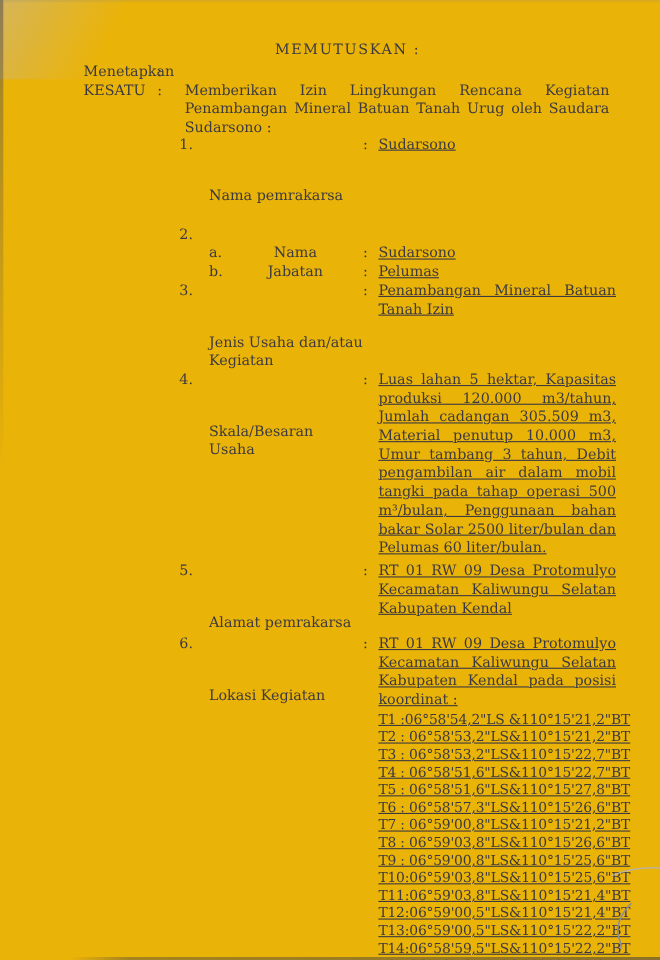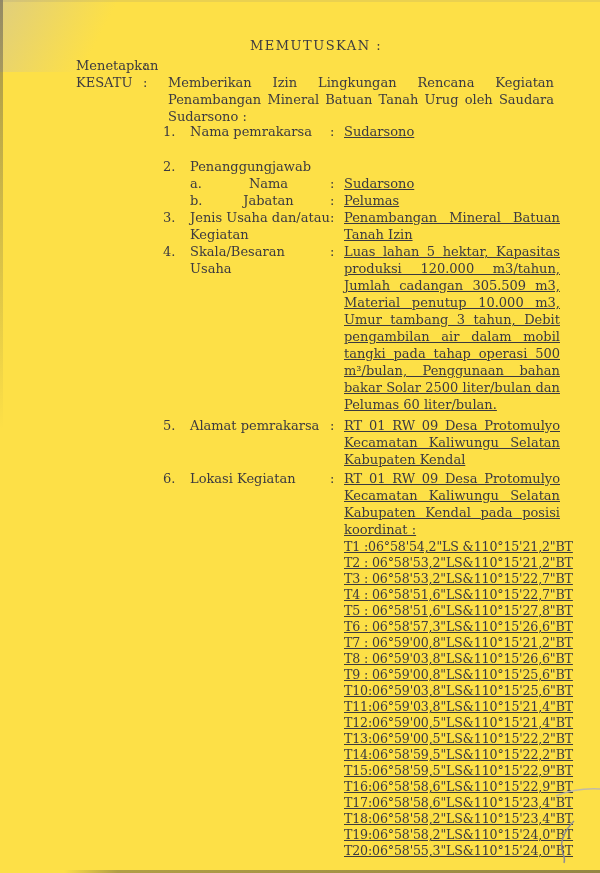--- a/index.html
+++ b/index.html
@@ -3,21 +3,21 @@
 <meta charset="utf-8">
 <style>
   * { margin: 0; padding: 0; box-sizing: border-box; }
   html, body { width: 600px; }
   body { background: #ffffff; }
 
   .page {
     position: relative;
     width: 600px;
     height: 873px;
-    background: #fde047;
+    background: #eab308;
     overflow: hidden;
     font-family: "DejaVu Serif", "Liberation Serif", serif;
     font-size: 13px;
     line-height: 17px;
     color: #3c3a40;
   }
 
   
   .corner-shade {
     position: absolute; top: 0; left: 0; width: 160px; height: 72px;
@@ -51,21 +51,21 @@
   .row-menetapkan { position: absolute; top: 57px; left: 60px; width: 498px; }
   .row-kesatu     { position: absolute; top: 74px; left: 60px; width: 498px; }
   .term       { position: absolute; left: 16px; top: 0; white-space: nowrap; }
   .term-colon { position: absolute; left: 83px; top: 0; }
   .kesatu-body { margin-left: 108px; width: 386px; text-align: justify; }
 
   
   .items { position: absolute; top: 123px; left: 163px; width: 397px; }
   .item { display: flex; align-items: flex-start; }
   .item .no   { width: 27px; flex: none; }
-  .item .lbl  { width: 140px; flex: none; }
+  .item .lbl  { width: 140px; flex: none; margin-top: 47px; }
   .item .col  { width: 14px; flex: none; }
   .item .val  { flex: 1; min-width: 0; text-align: justify; text-decoration: underline; }
   .item-1 { margin-bottom: 18px; }
   .item-5 { margin-top: 4px; }
   .item-6 { margin-top: 2px; }
 
   .sub .no { width: 27px; flex: none; }
   .sub .sub-no  { width: 17px; flex: none; }
   .sub .sub-lbl { width: 123px; flex: none; text-align: center; }
 
@@ -106,21 +106,20 @@
 
     <div class="item item-1">
       <span class="no">1.</span>
       <span class="lbl">Nama pemrakarsa</span>
       <span class="col">:</span>
       <div class="val">Sudarsono</div>
     </div>
 
     <div class="item">
       <span class="no">2.</span>
-      <span class="lbl">Penanggungjawab</span>
     </div>
     <div class="item sub">
       <span class="no"></span>
       <span class="sub-no">a.</span>
       <span class="sub-lbl">Nama</span>
       <span class="col">:</span>
       <div class="val">Sudarsono</div>
     </div>
     <div class="item sub">
       <span class="no"></span>

